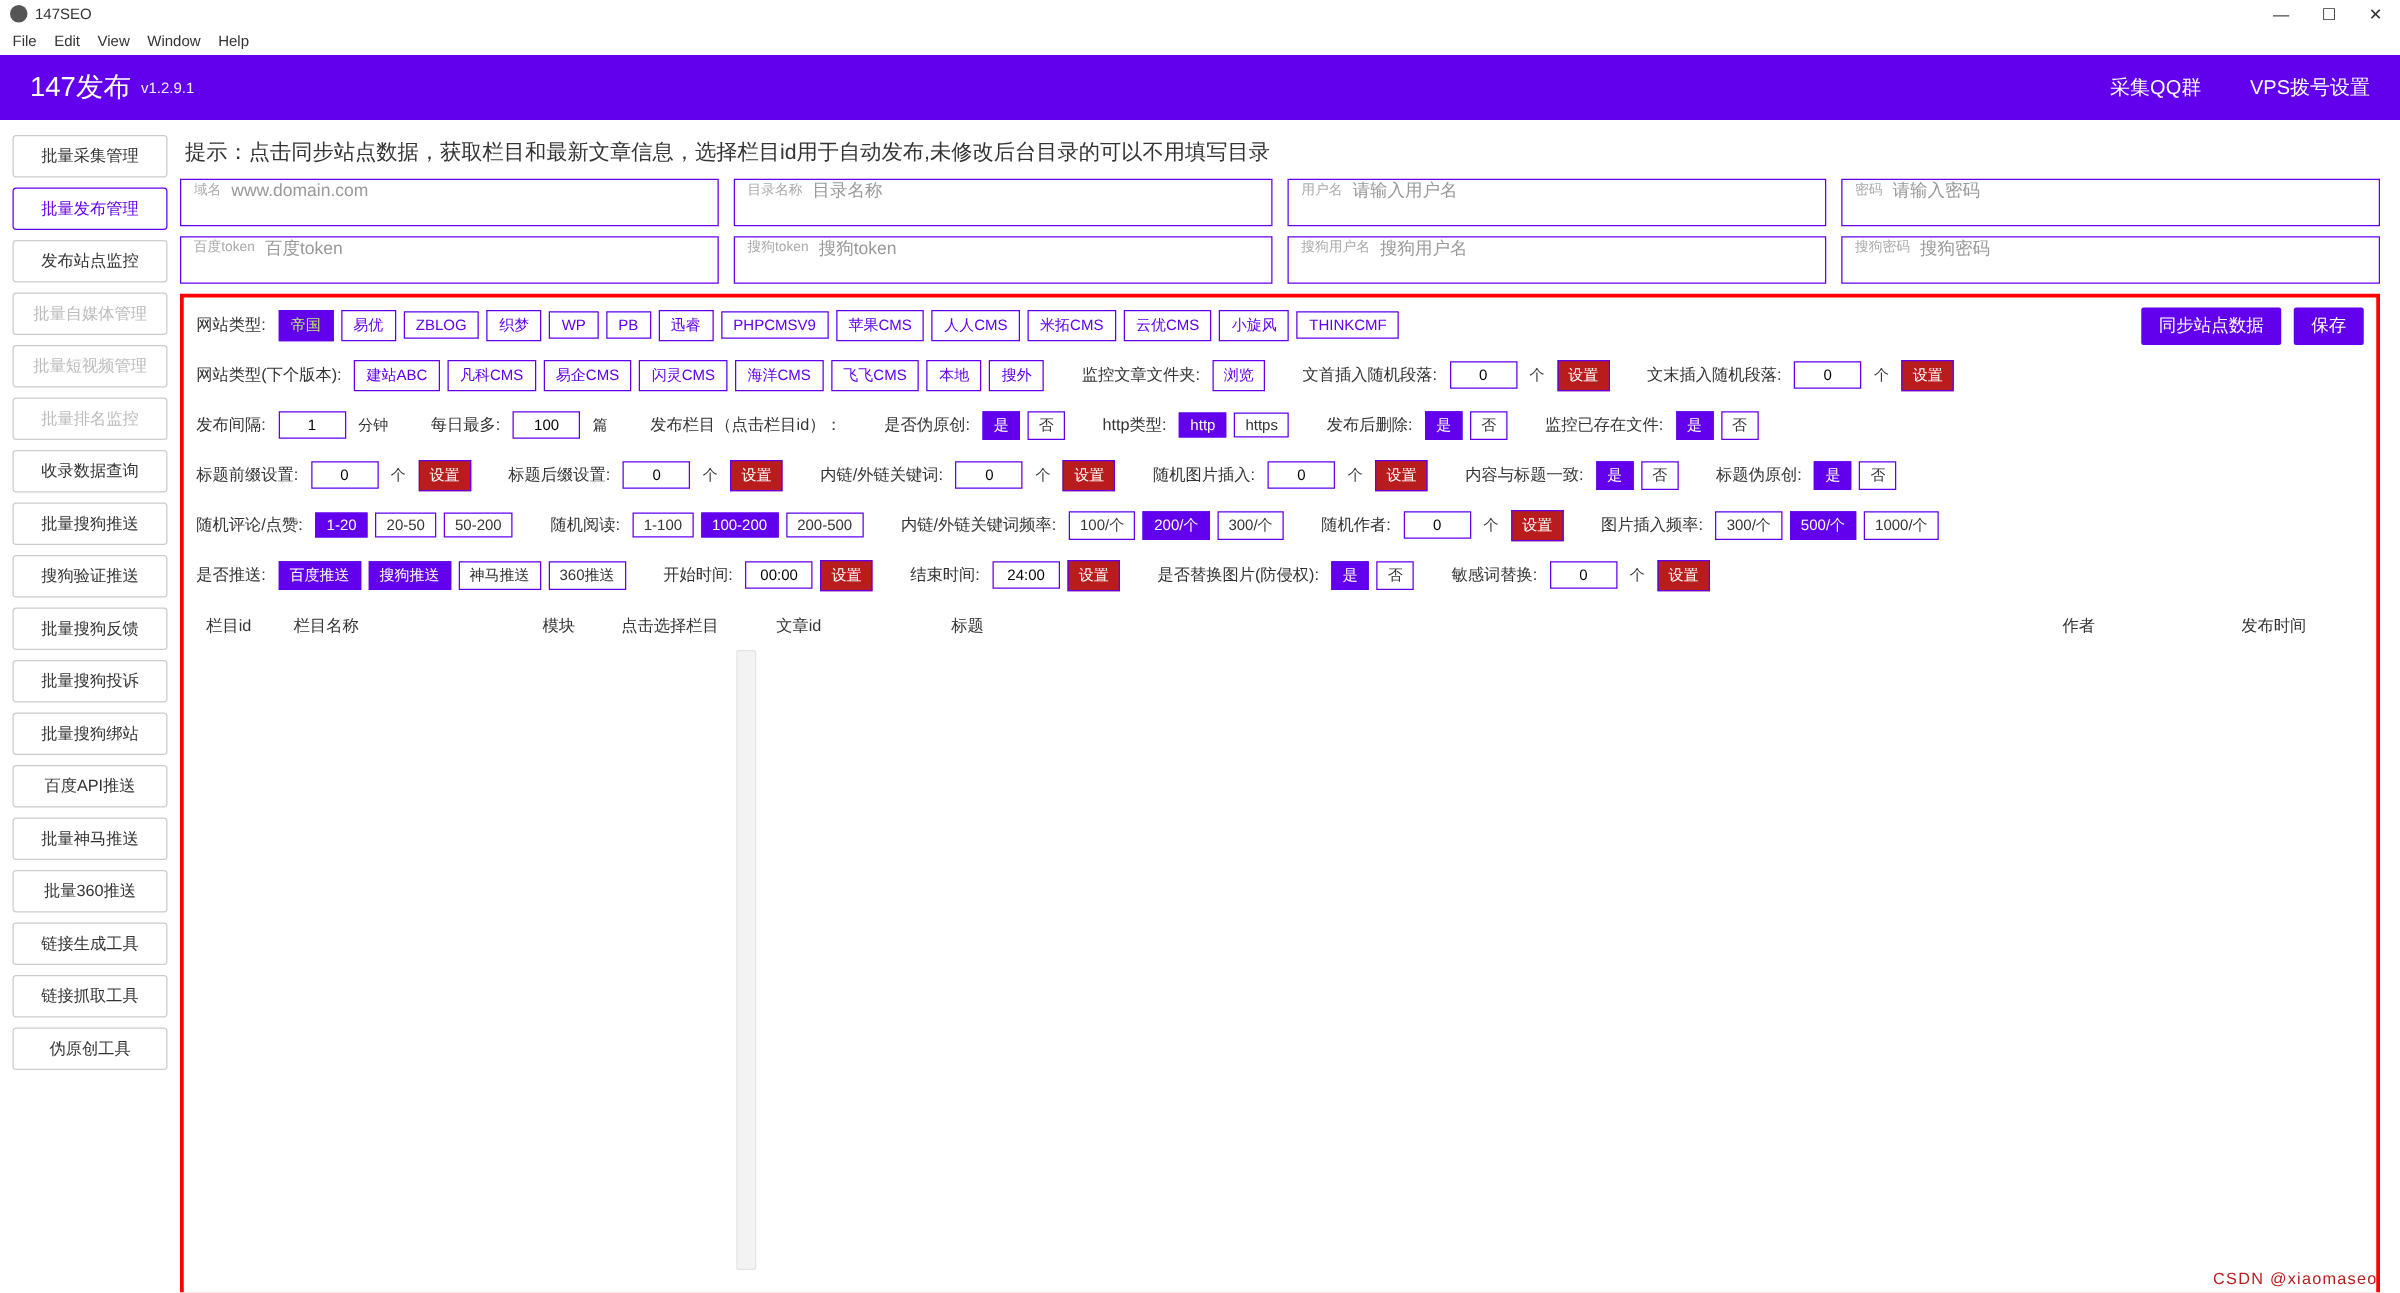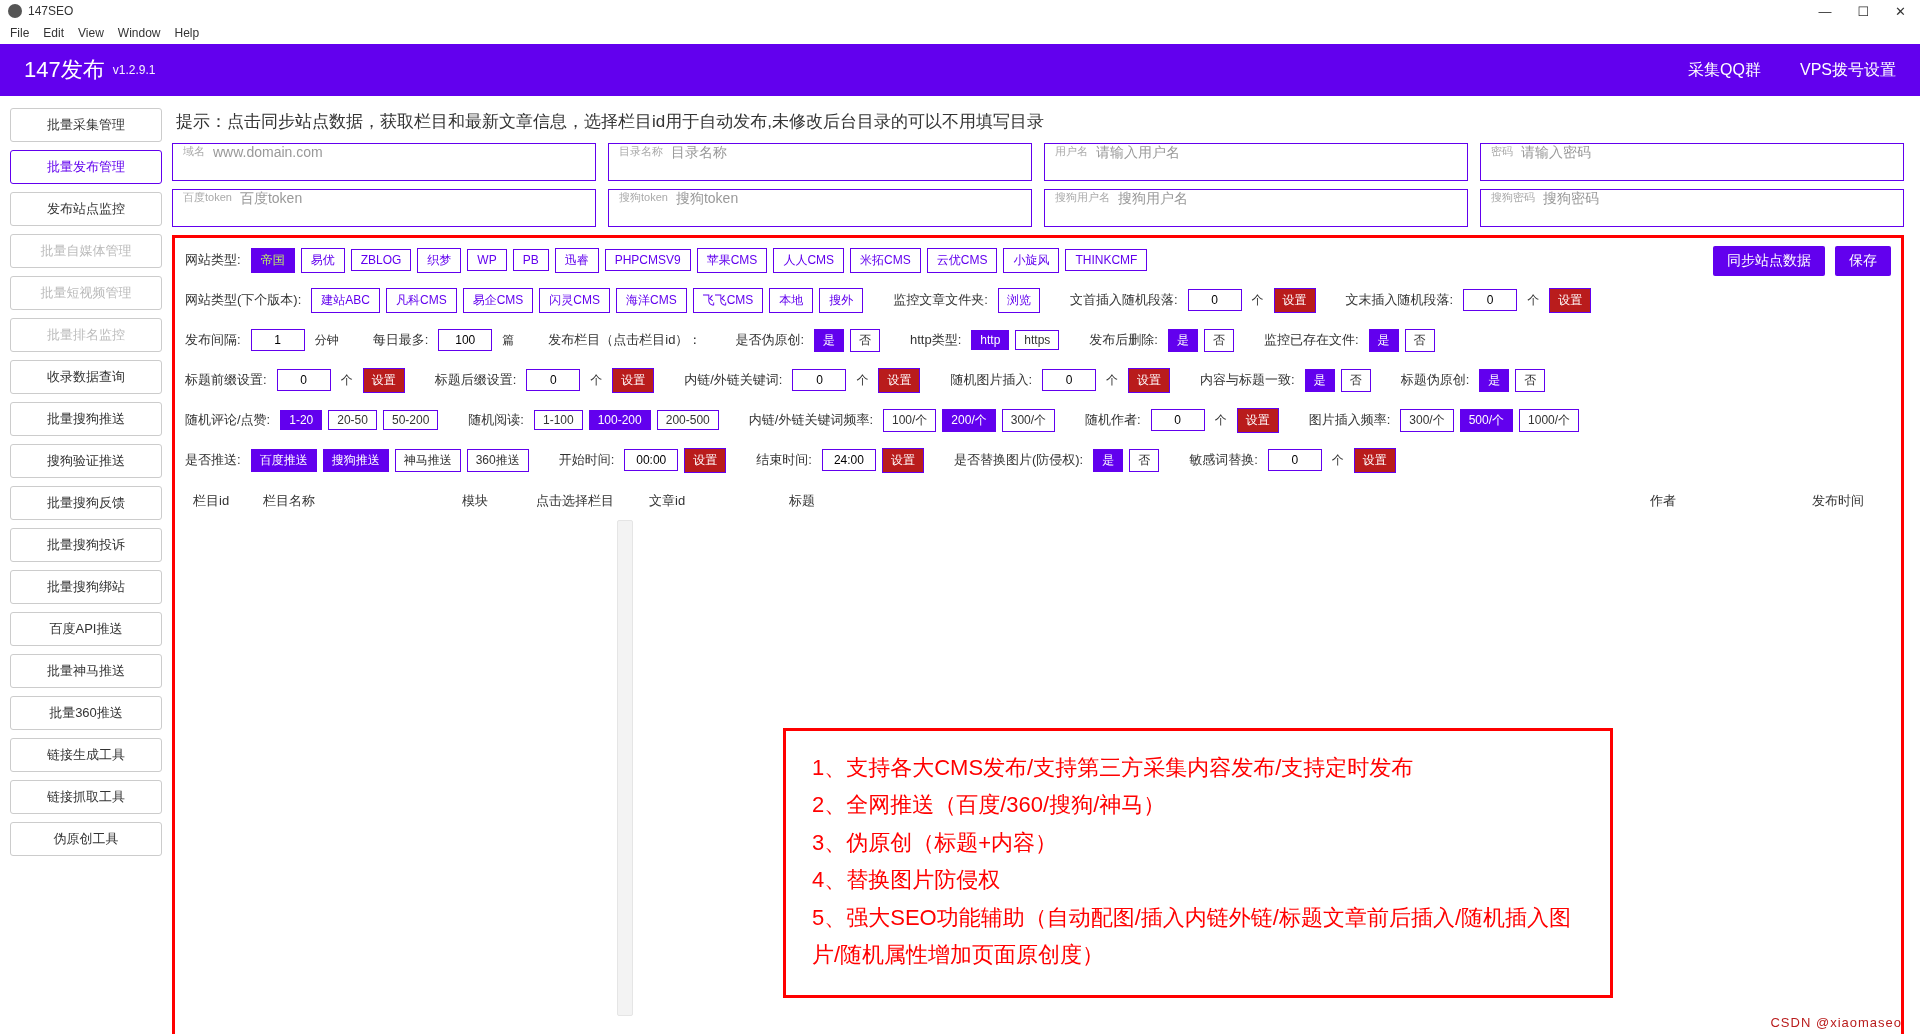--- a/index.html
+++ b/index.html
@@ -8,21 +8,21 @@
 .titlebar .icon { width:14px; height:14px; border-radius:50%; background:#555; margin-right:6px; }
 .titlebar .title { font-size:12px; color:#333;text-align:right; }
 .titlebar .winbtns { margin-left:auto; display:flex; gap:26px; font-size:13px; color:#333; padding-right:6px;}
 .menubar { height:22px; display:flex; align-items:center; gap:14px; padding:0 10px; font-size:12px; color:#333; }
 .menubar span { cursor:default; }
 .header { background:#6200EE; color:#fff; height:52px; display:flex; align-items:center; padding:0 24px; }
 .header .brand { font-size:22px; font-weight:500; }
 .header .ver { font-size:12px; margin-left:8px; opacity:.95; }
 .header .rlinks { margin-left:auto; display:flex; gap:39px; font-size:16px; }
 .body { display:flex; height:calc(100% - 96px); }
-.sidebar { width:172px; padding:12px 10px; display:flex; flex-direction:column; gap:8px; }
+.sidebar { width:144px; padding:12px 10px; display:flex; flex-direction:column; gap:8px; }
 .sidebar .item { border:1px solid #ccc; border-radius:3px; height:34px; display:flex; align-items:center; justify-content:center; font-size:13px; background:#fff; color:#333; }
 .sidebar .item.active { color:#6200EE; border-color:#6200EE; }
 .sidebar .item.dis { color:#bbb; }
 .main { flex:1; padding:8px 16px 0 0; overflow:hidden;}
 .hint { font-size:17px; color:#333; padding:6px 4px 10px 4px; }
 .inputs { display:flex; gap:12px; margin-bottom:8px; }
 .ibox { flex:1; border:1px solid #6200EE; height:38px; display:flex; align-items:flex-start; padding:0 10px; }
 .ibox .lbl { color:#aaa; font-size:11px; margin-right:8px; white-space:nowrap;}
 .ibox input { border:none; outline:none; flex:1; font-size:14px; color:#333; background:transparent;}
 .ibox input::placeholder { color:#999; }
@@ -35,21 +35,21 @@
 .pill.sel { background:#6200EE; color:#fff;}
 .numbox { border:1px solid #6200EE; width:54px; height:22px; text-align:center; font-size:12px; outline:none;}
 .smbtn { background:#b91c1c; color:#fff; padding:3px 8px; font-size:12px; border:1px solid #6200EE;}
 .smbtn.out { background:#fff; color:#6200EE; }
 .bigbtn { background:#6200EE; color:#fff; padding:6px 14px; font-size:14px; border:none; border-radius:2px;}
 .syncrow { position:absolute; right:10px; top:8px; display:flex; gap:10px;align-items:center;}
 .tables { display:flex; gap:8px; margin-top:4px; height:530px;}
 .tbl { border:0; flex:1; }
 .thead { display:flex; background:#fff; border-bottom:1px solid transparent; padding:6px 8px; font-size:13px; color:#333;}
 .thead .th { flex:1; }
-.thead .th.r { text-align:center; }
+.thead .th.r { text-align:left; }
 .tbl.left { flex:0 0 448px; position:relative;}
 .tbl.left::after { content:""; position:absolute; right:0; top:34px; bottom:0; width:14px; background:#f3f3f3; border:1px solid #e5e5e5; border-radius:2px;}
 .tbl.left .thumb { position:absolute; right:1px; top:36px; width:12px; height:22px; background:#ccc; border-radius:2px;}
 .annot { position:absolute; left:608px; top:490px; width:830px; border:3px solid #f00; padding:18px 26px 22px 26px; z-index:5; color:#f00; font-size:22px; line-height:1.7; background:transparent;}
 .watermark { position:absolute; right:18px; bottom:4px; color:#b91c1c; font-size:13px; letter-spacing:1px;}
 .unit { font-size:12px; color:#333; padding:0 4px;}
 .gap { width:18px; display:inline-block;}
 </style>
 </head>
 <body>
@@ -316,24 +316,17 @@
         <div class="tbl">
           <div class="thead">
             <div class="th" style="flex:0 0 140px">文章id</div>
             <div class="th">标题</div>
             <div class="th" style="flex:0 0 260px;text-align:center">作者</div>
             <div class="th r" style="flex:0 0 90px">发布时间</div>
           </div>
         </div>
       </div>
 
-      <div class="annot" id="annot">
-          <div>1、支持各大CMS发布/支持第三方采集内容发布/支持定时发布</div>
-          <div>2、全网推送（百度/360/搜狗/神马）</div>
-          <div>3、伪原创（标题+内容）</div>
-          <div>4、替换图片防侵权</div>
-          <div>5、强大SEO功能辅助（自动配图/插入内链外链/标题文章前后插入/随机插入图片/随机属性增加页面原创度）</div>
-        </div>
     </div>
   </div>
 </div>
 
 <div class="watermark">CSDN @xiaomaseo</div>
 
 </body></html>

